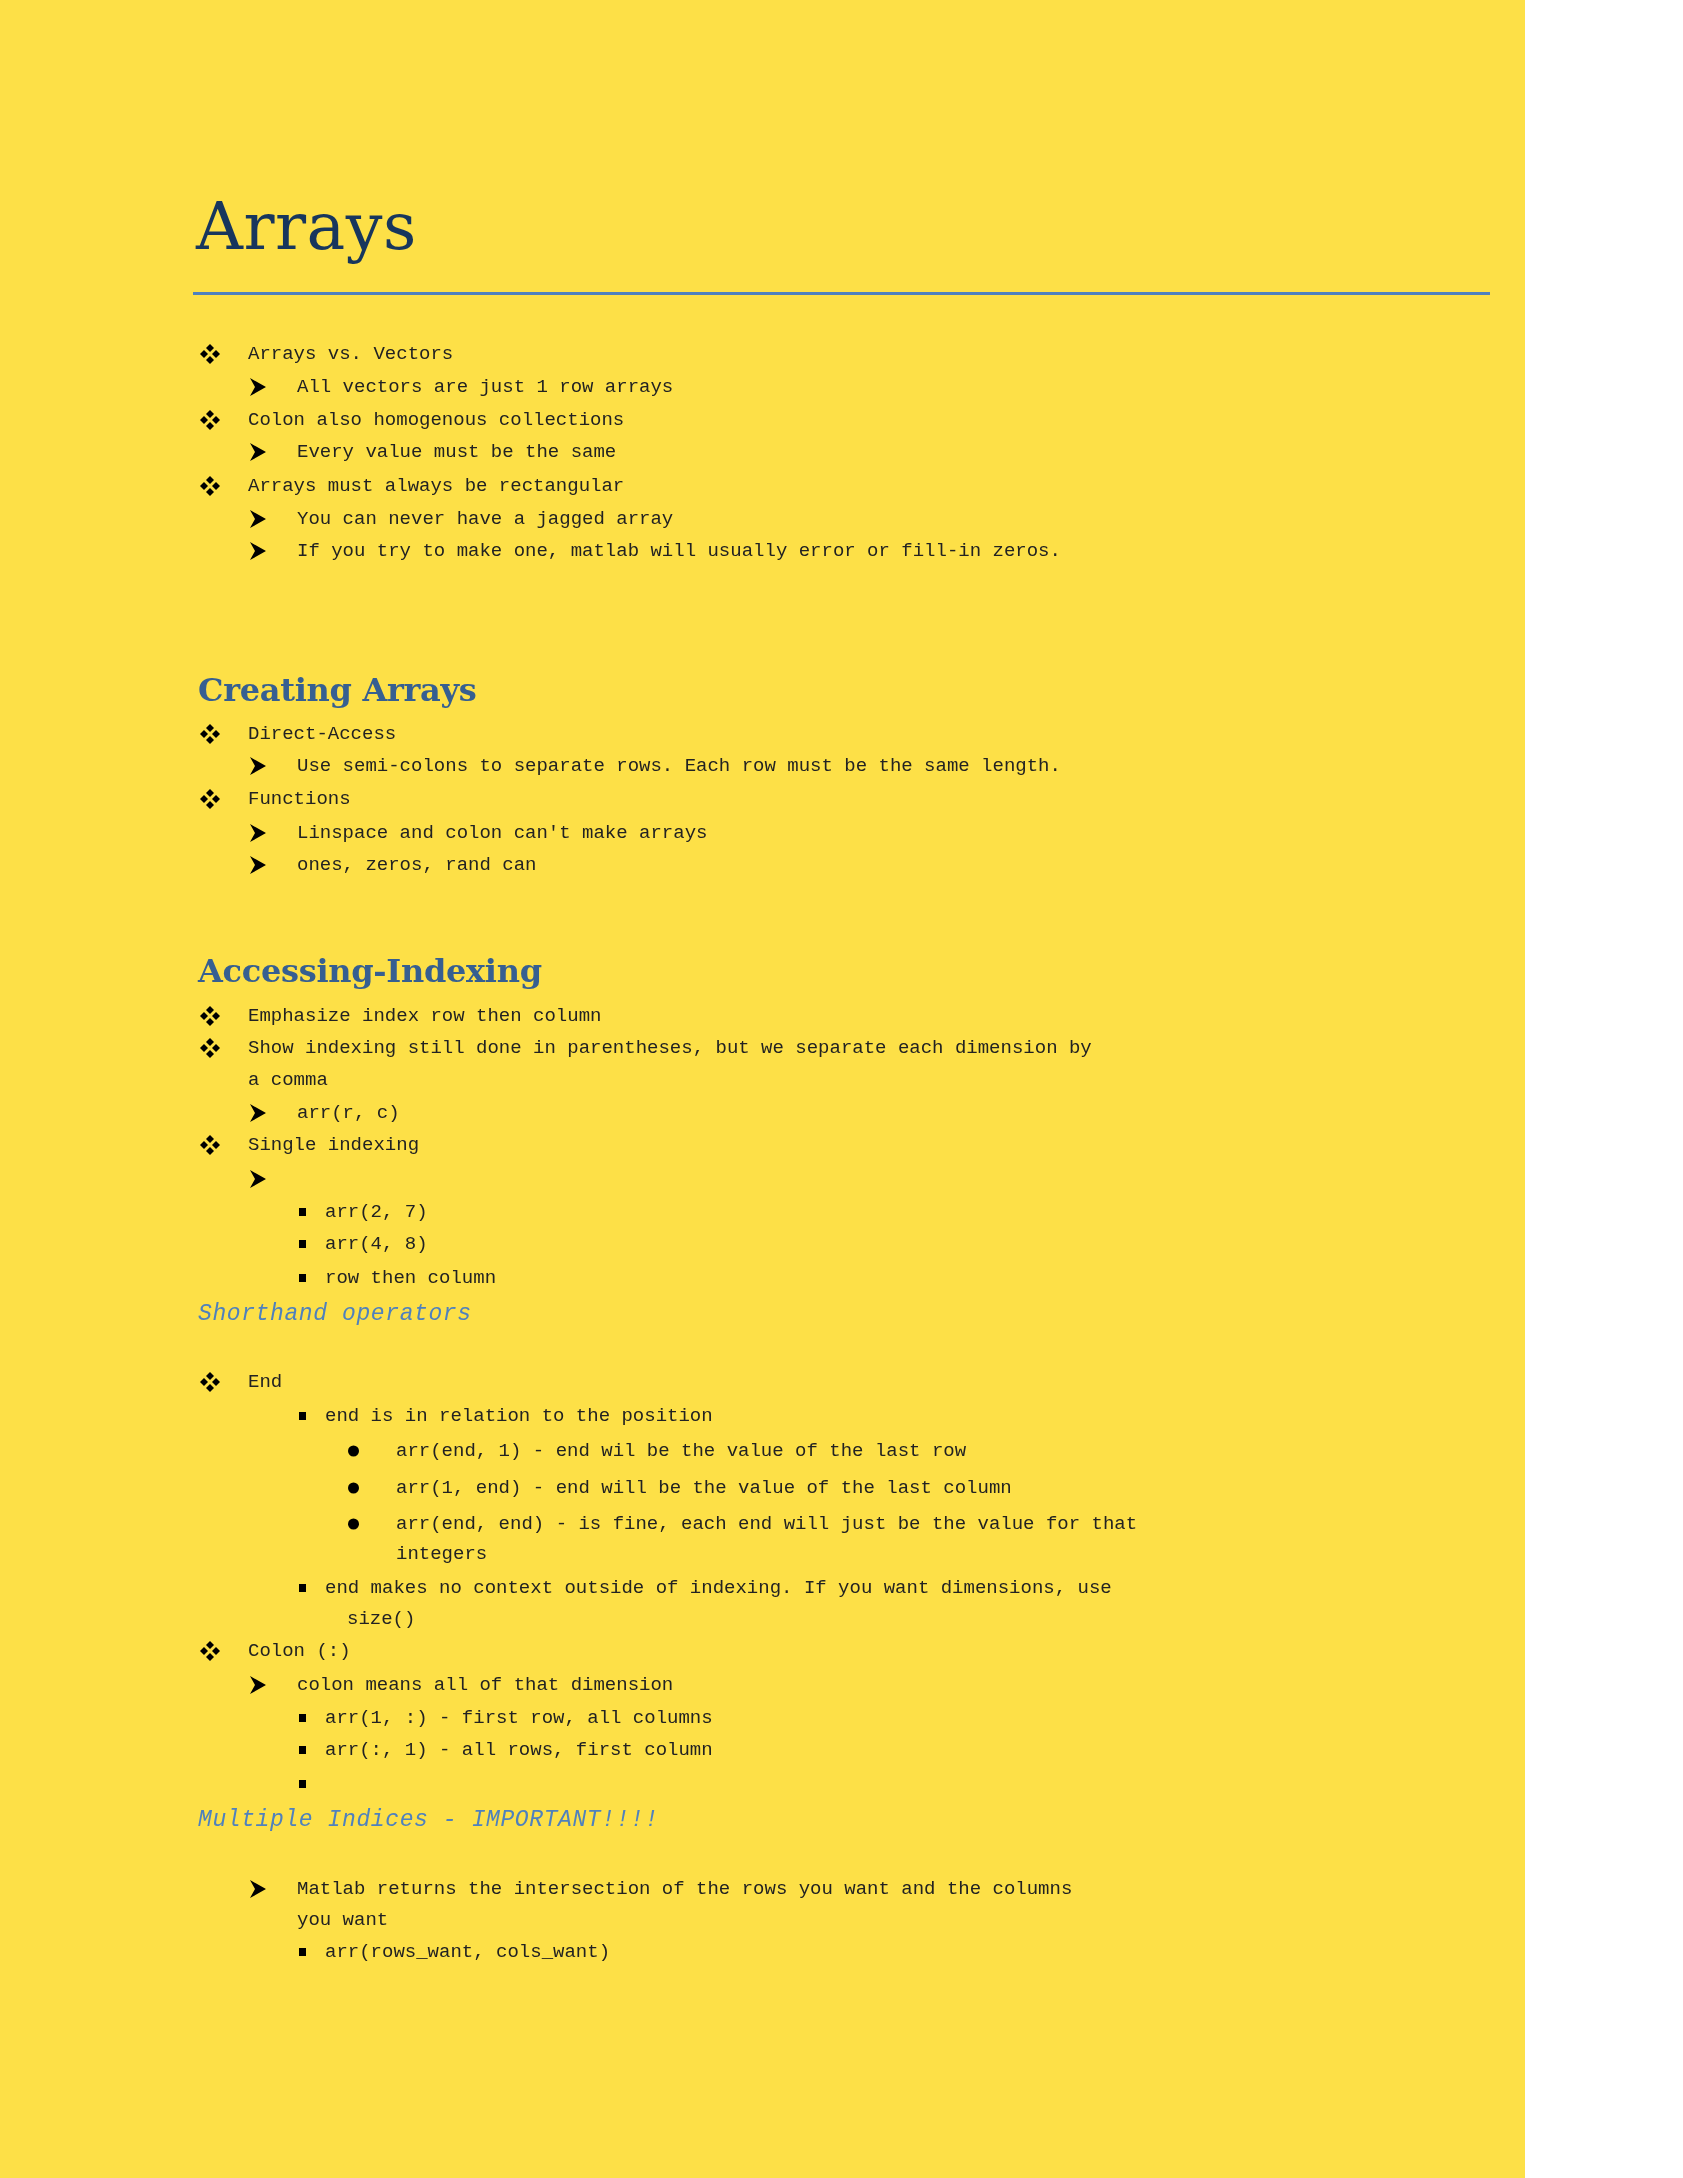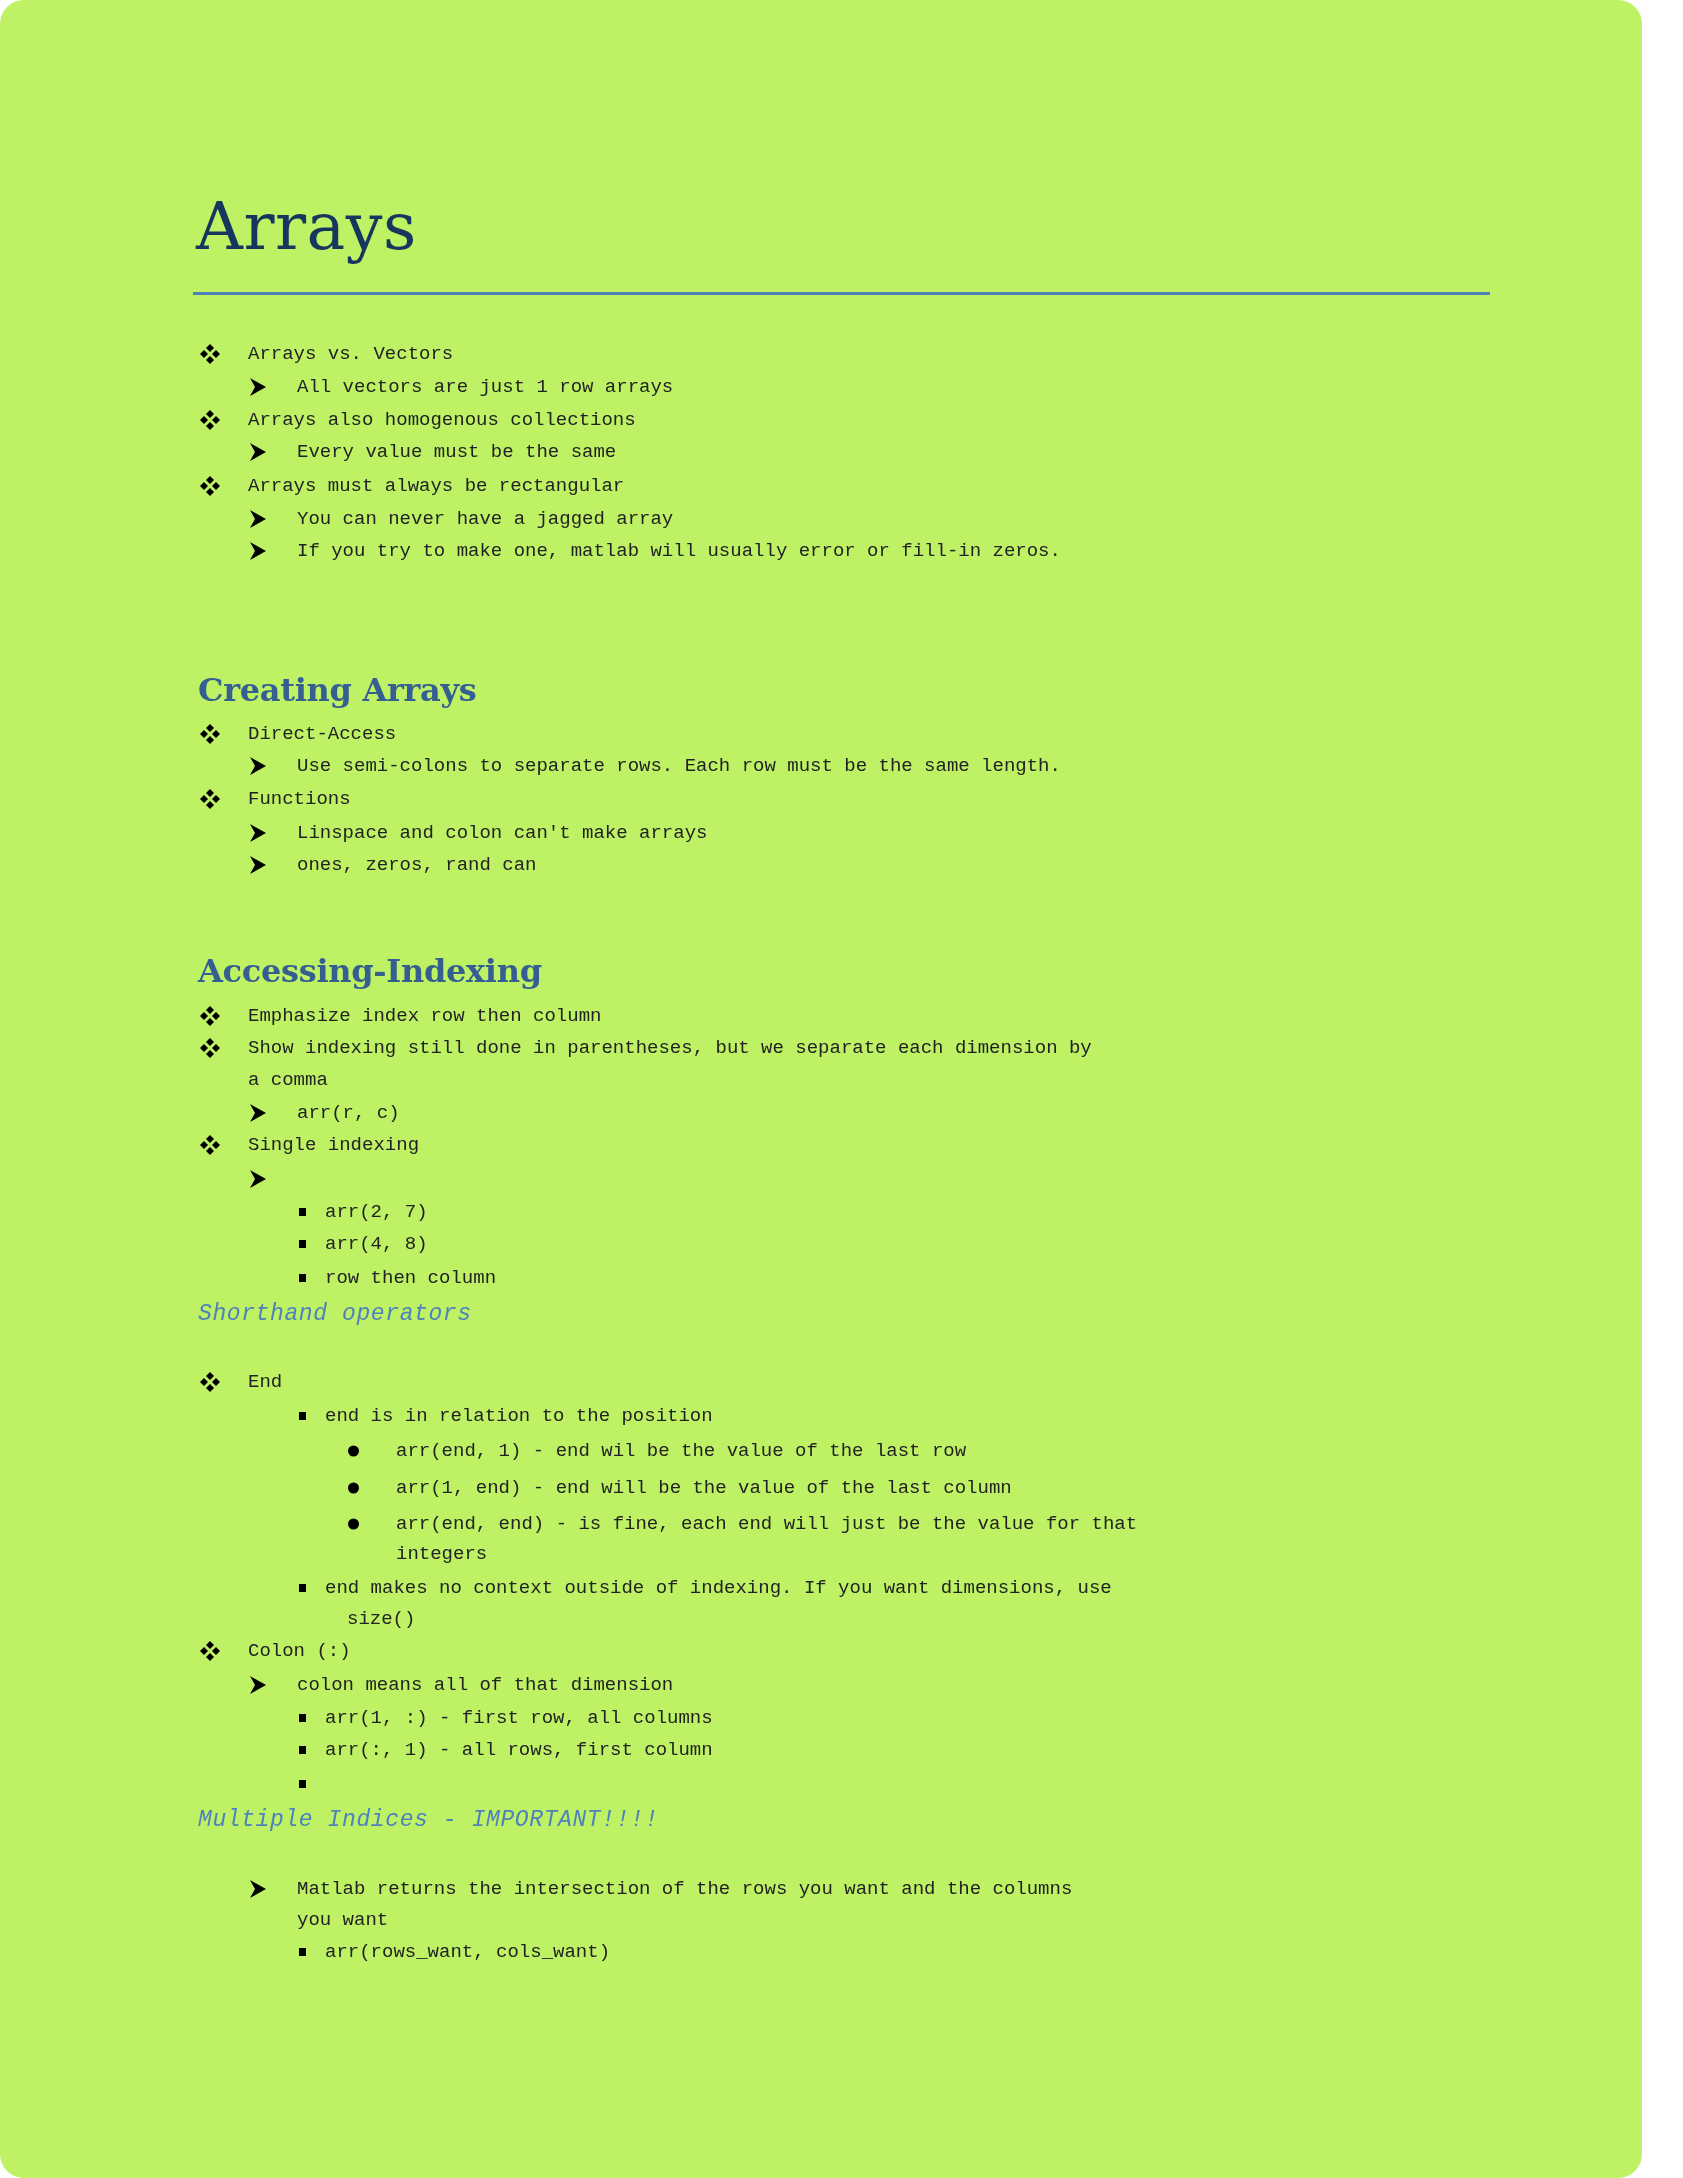--- a/index.html
+++ b/index.html
@@ -1,17 +1,17 @@
 <!DOCTYPE html>
 <html><head>
 <meta charset="utf-8">
 <style>
   html, body { margin: 0; padding: 0; background: #ffffff; }
   body { width: 1683px; height: 2178px; position: relative; overflow: hidden; }
-  .page { position: absolute; left: 0; top: 0; width: 1642px; height: 2178px; background: #bef264; border-radius: 24px; }
+  .page { position: absolute; left: 0; top: 0; width: 1525px; height: 2178px; background: #fde047; }
   .title {
     position: absolute; left: 196px; top: 194px;
     font-family: "DejaVu Serif", "Liberation Serif", serif;
     font-size: 65px; color: #17365D; line-height: 1; letter-spacing: 0.5px;
   }
   .rule { position: absolute; left: 193px; top: 292px; width: 1297px; height: 3px; background: #4F81BD; }
   .h1 {
     position: absolute; left: 198px;
     font-family: "DejaVu Serif", "Liberation Serif", serif;
     font-weight: bold; font-size: 32px; color: #365F91; line-height: 1;
@@ -49,21 +49,21 @@
   <div class="line" style="left:248px;top:354px">Arrays vs. Vectors</div>
 
   <svg class="b arrow" style="left:249px;top:387px" viewBox="0 0 18 20">
       <path d="M1 1L17 10L1 19L6 10Z" fill="#000"></path>
     </svg>
   <div class="line" style="left:297px;top:387px">All vectors are just 1 row arrays</div>
 
   <svg class="b diamond" style="left:199px;top:420px" viewBox="0 0 22 22">
       <path d="M11 1l4 4-4 4-4-4zM5 7l4 4-4 4-4-4zM17 7l4 4-4 4-4-4zM11 13l4 4-4 4-4-4z" fill="#000"></path>
     </svg>
-  <div class="line" style="left:248px;top:420px">Arrays also homogenous collections</div>
+  <div class="line" style="left:248px;top:420px">Colon also homogenous collections</div>
 
   <svg class="b arrow" style="left:249px;top:452px" viewBox="0 0 18 20">
       <path d="M1 1L17 10L1 19L6 10Z" fill="#000"></path>
     </svg>
   <div class="line" style="left:297px;top:452px">Every value must be the same</div>
 
   <svg class="b diamond" style="left:199px;top:486px" viewBox="0 0 22 22">
       <path d="M11 1l4 4-4 4-4-4zM5 7l4 4-4 4-4-4zM17 7l4 4-4 4-4-4zM11 13l4 4-4 4-4-4z" fill="#000"></path>
     </svg>
   <div class="line" style="left:248px;top:486px">Arrays must always be rectangular</div>

